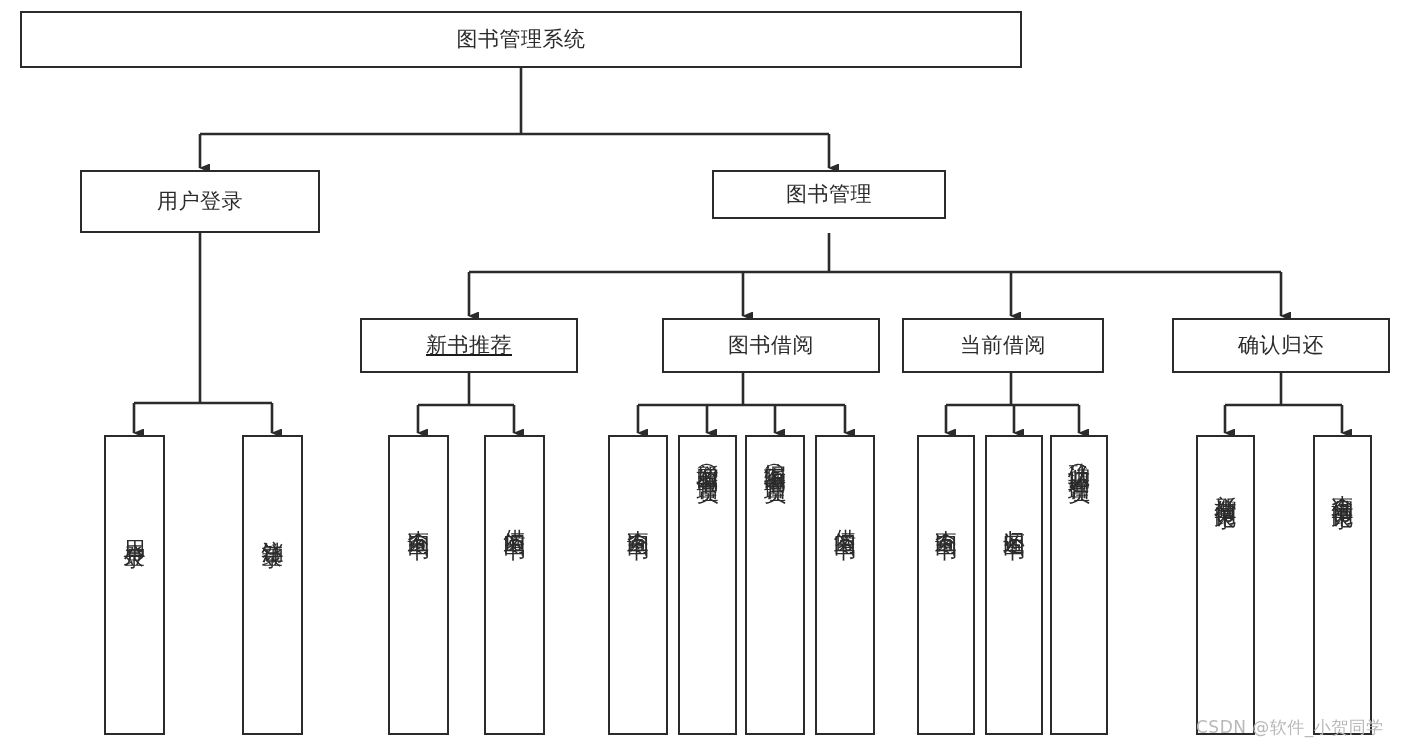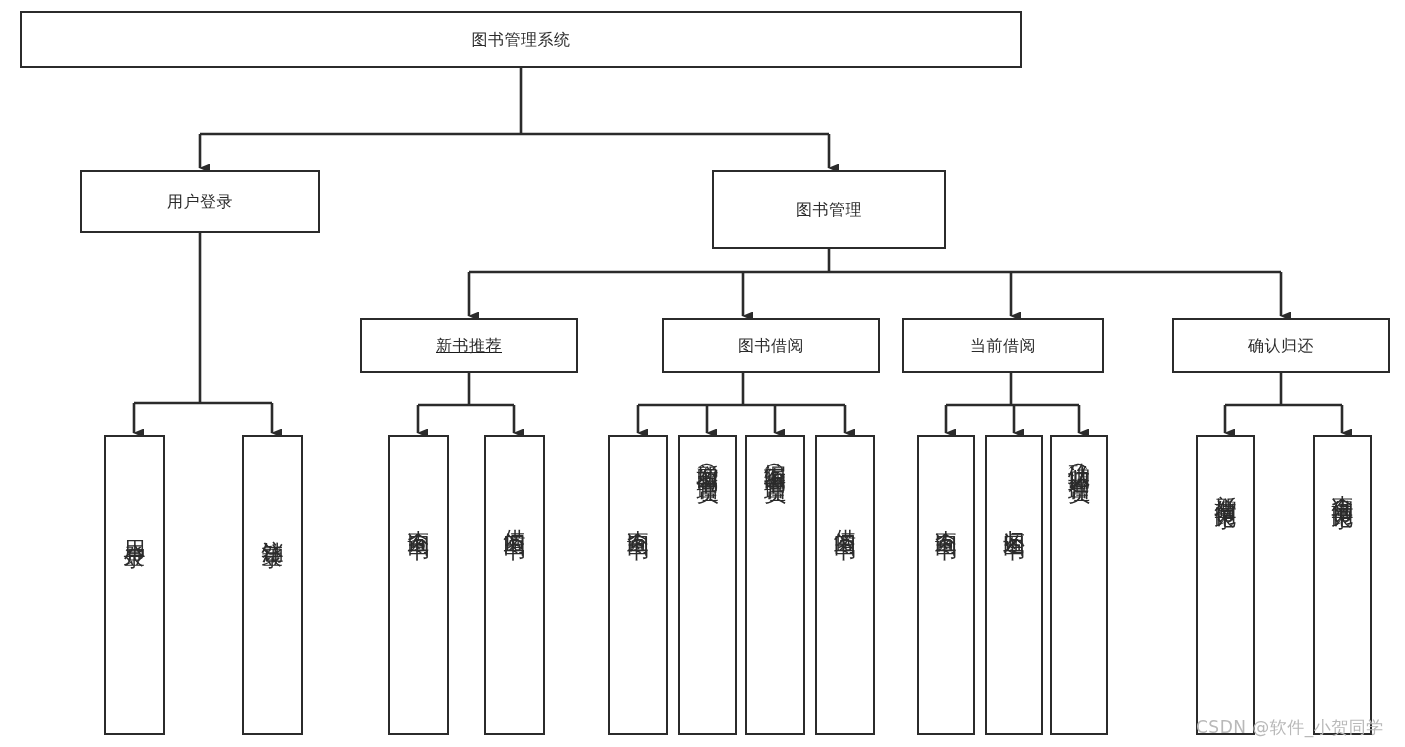--- a/index.html
+++ b/index.html
@@ -31,21 +31,21 @@
     position: absolute;
     box-sizing: border-box;
     background: #ffffff;
     border: 2px solid #2b2b2b;
     display: flex;
     align-items: center;
     justify-content: center;
     z-index: 2;
   }
   .node-label {
-    font-size: 16px;
+    font-size: 21px;
     line-height: 1.12;
     letter-spacing: 0.5px;
     color: #2b2b2b;
     white-space: nowrap;
     text-align: center;
   }
   
   .node.vertical {
     align-items: flex-start;
     padding-top: 0;
@@ -117,21 +117,21 @@
   </svg>
 
   <div class="node" id="node-root" style="left: 20px; top: 11px; width: 1002px; height: 57px;">
     <span class="node-label">图书管理系统</span>
   </div>
 
   <div id="node-host">
       <div class="node" style="left: 80px; top: 170px; width: 240px; height: 63px;">
         <span class="node-label">用户登录</span>
       </div>
-      <div class="node" style="left: 712px; top: 170px; width: 234px; height: 79px;">
+      <div class="node" style="left: 712px; top: 170px; width: 234px; height: 49px;">
         <span class="node-label">图书管理</span>
       </div>
       <div class="node" style="left: 360px; top: 318px; width: 218px; height: 55px; text-decoration: underline;">
         <span class="node-label">新书推荐</span>
       </div>
       <div class="node" style="left: 634px; top: 318px; width: 218px; height: 55px; margin-left: 28px;">
         <span class="node-label">图书借阅</span>
       </div>
       <div class="node" style="left: 902px; top: 318px; width: 202px; height: 55px;">
         <span class="node-label">当前借阅</span>

